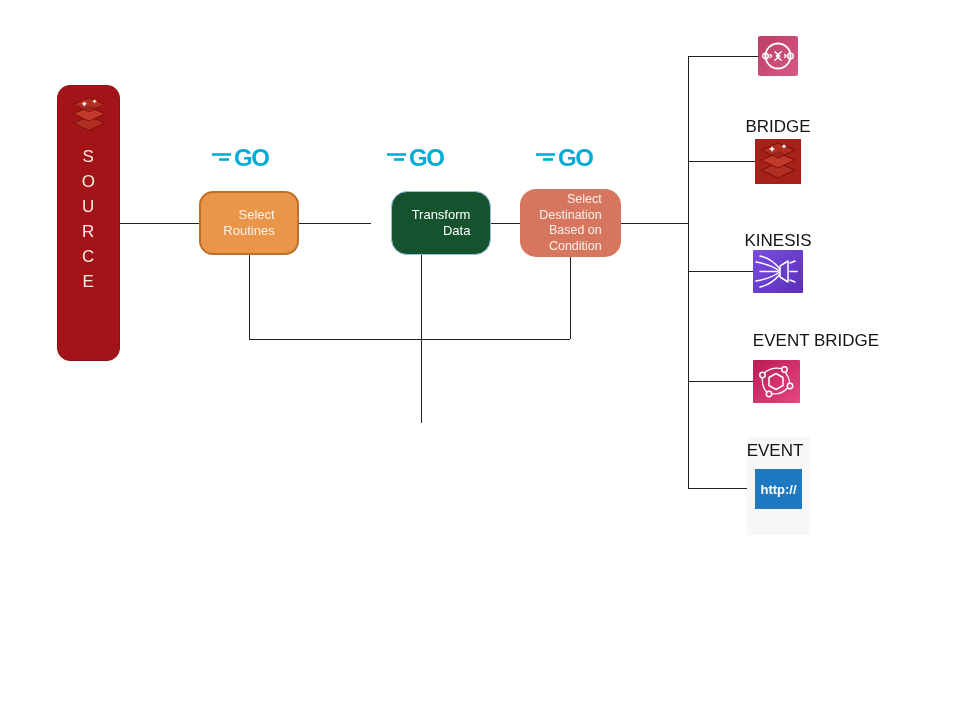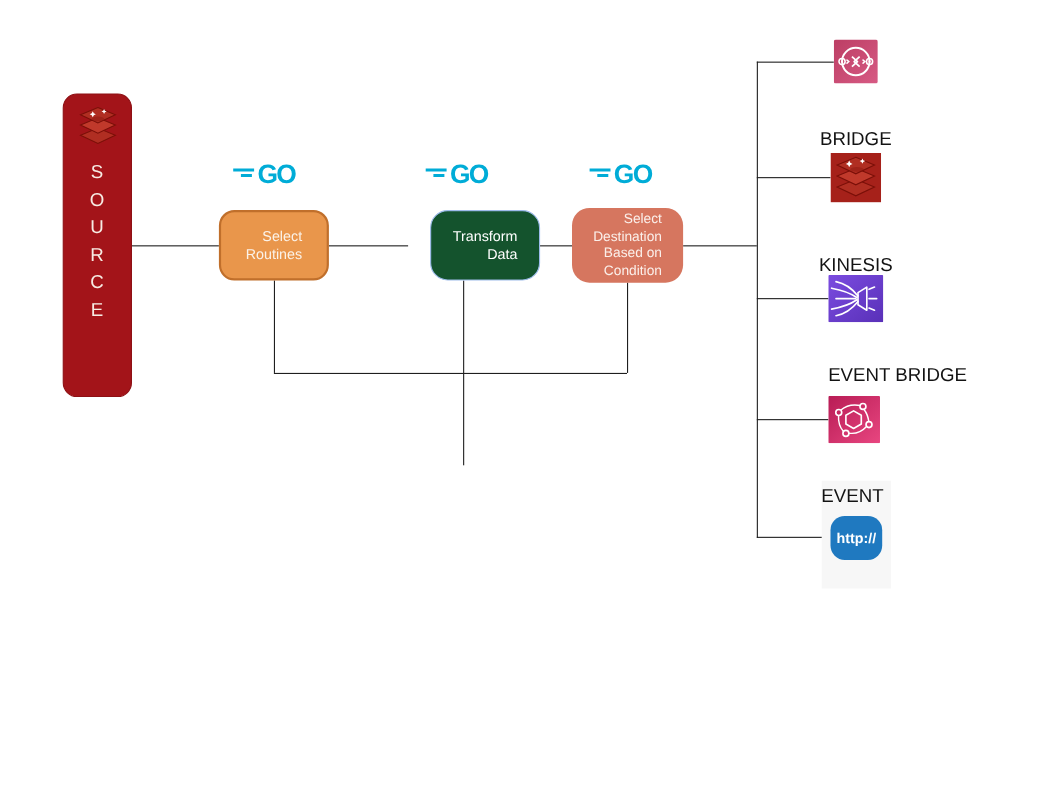--- a/index.html
+++ b/index.html
@@ -30,21 +30,21 @@
   .stage-select{left:520px;top:189px;width:101px;height:68px;background:#D6765F;
          border-radius:16px;font-size:12.5px;line-height:15.5px;color:#FBEFEA;}
   .dlq{left:371px;top:423px;width:100px;height:65px;background:#B12D17;
          border-radius:16px;font-size:13.5px;color:#F6E3DA;}
 
   
   .dest-label{position:absolute;width:160px;text-align:center;color:#131313;font-size:17px;}
   .dest-icon{position:absolute;}
   .http-panel{position:absolute;left:747px;top:437px;width:63px;height:98px;background:#F7F7F7;}
   .http-chip{position:absolute;left:755px;top:469px;width:47px;height:40px;background:#1F79C0;
-         border-radius:13px;display:flex;align-items:center;justify-content:center;
+         border-radius:0;display:flex;align-items:center;justify-content:center;
          color:#fff;font-weight:700;font-size:13px;}
 </style>
 </head>
 <body>
 
 <div class="canvas">
 
   <div class="line hline" style="left:120px;top:223px;width:79px;"></div>
   <div class="line hline" style="left:299px;top:223px;width:72px;"></div>
   <div class="line hline" style="left:471px;top:223px;width:49px;"></div>

